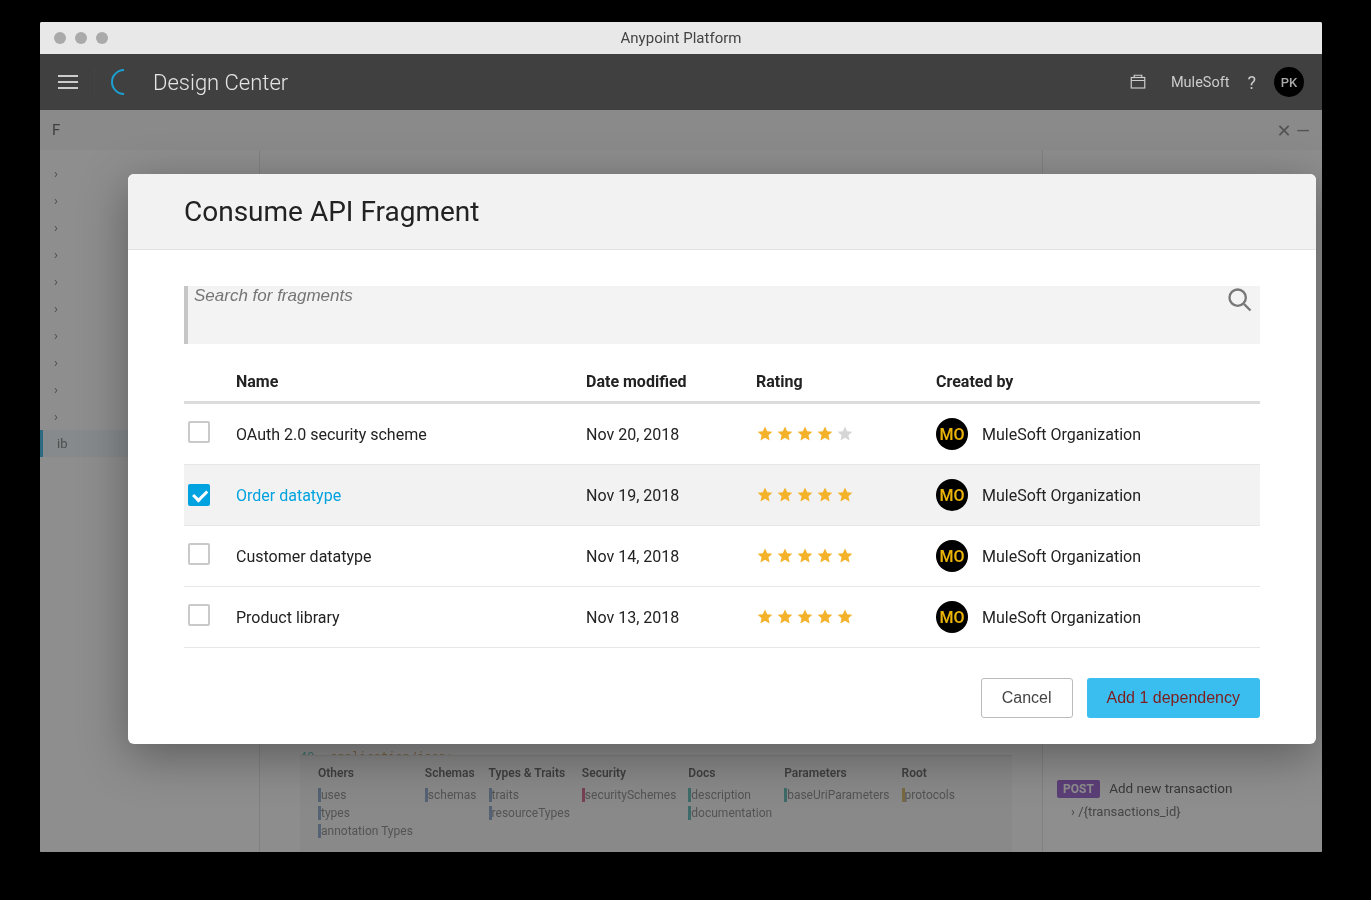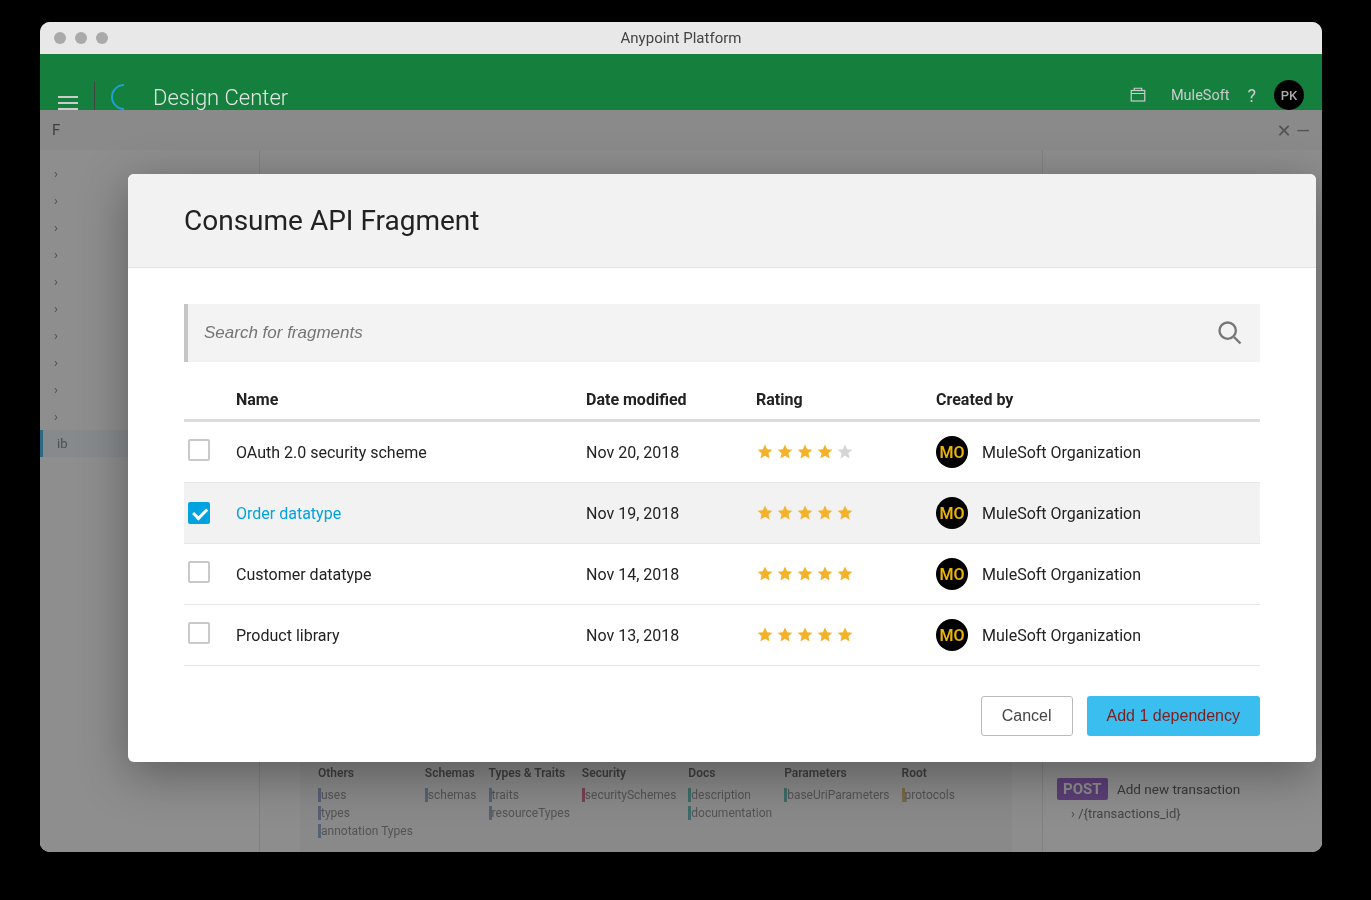--- a/index.html
+++ b/index.html
@@ -9,21 +9,21 @@
     width: 1371px;
     height: 900px;
     position: relative;
     overflow: hidden;
   }
   .window {
     position: absolute;
     top: 22px; left: 40px;
     width: 1282px; height: 830px;
     background: #d8d8d8;
-    border-radius: 10px;
+    border-radius: 2px;
     overflow: hidden;
     box-shadow: 0 10px 40px rgba(0,0,0,0.5);
   }
   .titlebar {
     height: 32px;
     background: #e8e8e8;
     display: flex;
     align-items: center;
     padding: 0 14px;
     position: relative;
@@ -33,23 +33,23 @@
   .titlebar-title {
     position: absolute; left: 0; right: 0;
     text-align: center;
     font-size: 15px;
     color: #444;
     font-weight: 400;
   }
 
   .app-header {
     height: 56px;
-    background: #15803d;
+    background: #404040;
     display: flex;
-    align-items: flex-end;
+    align-items: center;
     padding: 0 18px;
     gap: 16px;
   }
   .hamburger { width: 20px; display: flex; flex-direction: column; gap: 4px; cursor: pointer; }
   .hamburger span { height: 2px; background: #ccc; }
   .vdiv { width: 1px; height: 28px; background: #444; }
   .logo-ring {
     width: 26px; height: 26px; border: 2px solid #1ca0d1;
     border-radius: 50%;
     border-top-color: transparent;
@@ -77,54 +77,54 @@
   .bg-sidebar { position:absolute; top:40px; left:0; width:220px; bottom:0; background:#fff; border-right:1px solid #ddd; padding-top:10px; }
   .bg-side-row { padding:6px 14px; font-size:13px; color:#555; }
   .bg-side-row.active { border-left:3px solid #00a2df; background:#eaf6fc; }
   .bg-code { position:absolute; top:640px; left:260px; width:600px; font-family:monospace; font-size:12px; color:#c4933c; }
   .bg-code .ln { color:#3fb7b5; margin-right:16px; }
   .bg-code .ty { color:#c4933c; }
   .bg-shelf { position:absolute; bottom:0; left:260px; right:310px; background:#f4f4f4; border-top:1px solid #ddd; padding:10px 18px; display:flex; gap:12px; font-size:12px; }
   .shelf-col .shelf-h { color:#333; font-weight:600; margin-bottom:8px; }
   .shelf-col .shelf-item { color:#666; border-left:3px solid; margin-bottom:4px; }
   .bg-rightpanel { position:absolute; top:40px; right:0; width:280px; bottom:0; background:#fff; border-left:1px solid #ddd; padding:10px 14px; }
-  .post-badge { background:#7b2fc5; color:#fff; font-size:15px; padding:2px 6px; border-radius:2px; font-weight:bold; margin-right:6px; }
+  .post-badge { background:#7b2fc5; color:#fff; font-size:12px; padding:2px 6px; border-radius:2px; font-weight:bold; margin-right:6px; }
   .bg-rp-line { font-size:13.5px; color:#222; margin-top:620px; }
   .bg-rp-sub { font-size:13px; color:#444; margin-top:8px; padding-left:14px; }
 
   
   .overlay {
     position: absolute;
     top: 88px; left: 0; right: 0; bottom: 0;
     background: rgba(80,80,80,0.55);
   }
 
   .modal {
     position: absolute;
     top: 152px; left: 88px;
     width: 1188px;
     background: #fff;
     border-radius: 6px;
     box-shadow: 0 12px 48px rgba(0,0,0,0.35);
     overflow: hidden;
   }
   .modal-header {
-    padding: 30px 56px;
+    padding: 21px 56px;
     background: #f2f2f2;
     border-bottom: 1px solid #e3e3e3;
   }
   .modal-title { font-size: 28px; font-weight: 400; color: #222; }
 
   .modal-body { padding: 36px 56px 10px; }
   .search-bar {
-    display: flex; align-items: center;
+    display: flex; align-items: flex-start;
     background: #f3f3f3;
     border-left: 4px solid #c6c6c6;
     height: 58px;
-    padding: 0 16px;
+    padding: 0 6px;
   }
   .search-input {
     flex: 1; border: none; background: transparent;
     font-size: 17px; font-style: italic; color: #777;
     outline: none;
   }
   .search-icon-svg { width: 28px; height: 28px; stroke: #777; fill: none; stroke-width: 2; }
 
   .table { margin-top: 18px; }
   .thead { display: grid; grid-template-columns: 48px 1fr 170px 180px 320px; padding: 10px 4px; border-bottom: 3px solid #dcdcdc; }

